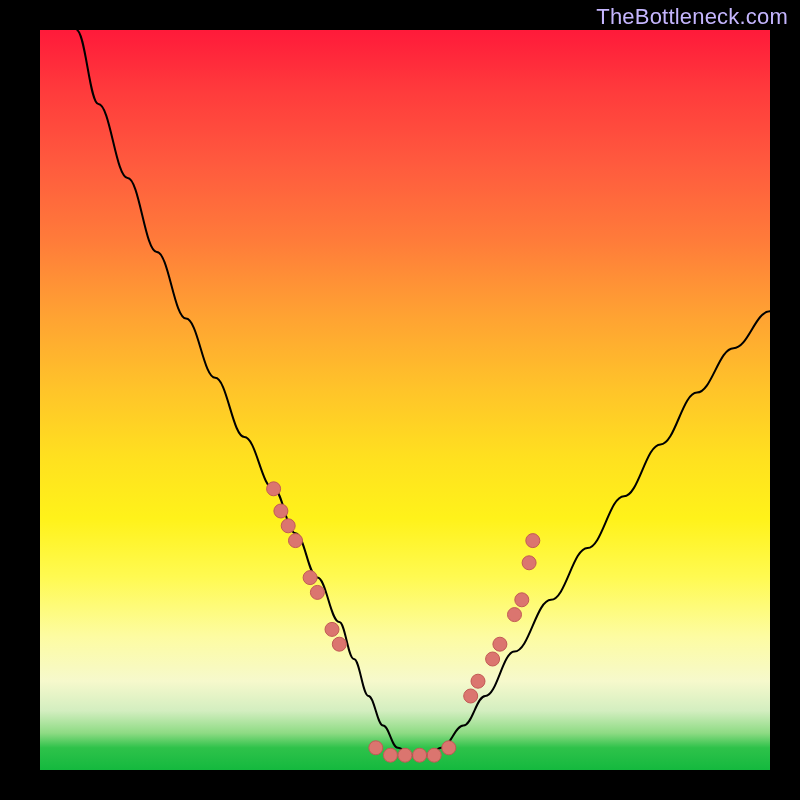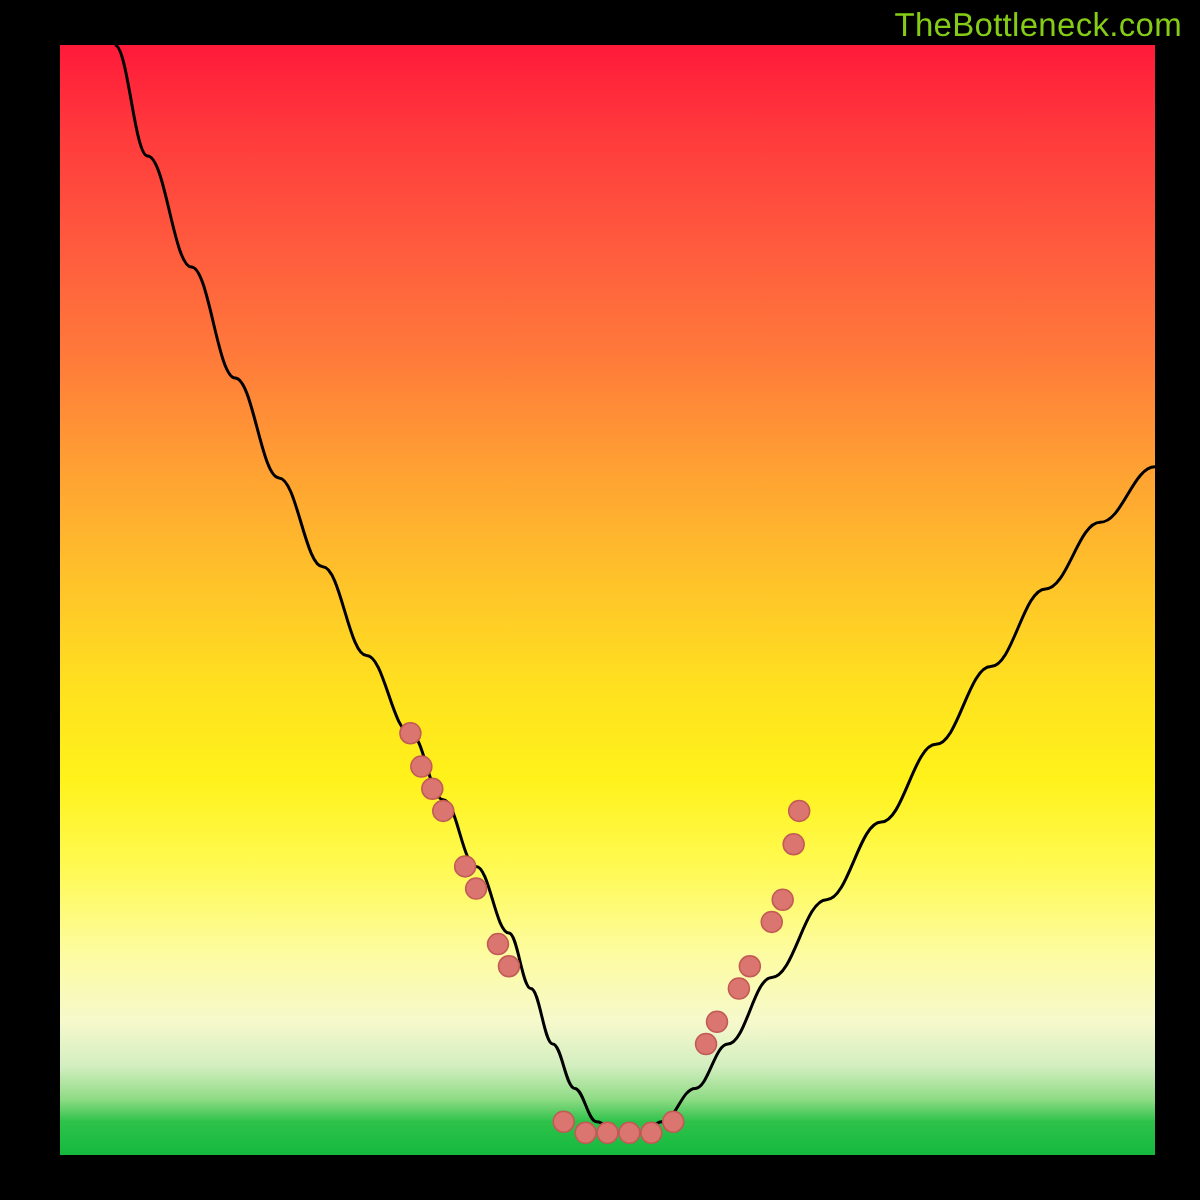--- a/index.html
+++ b/index.html
@@ -37,21 +37,21 @@
       #d3eec0 92%,
       #8edb84 95%,
       #2ec24a 97%,
       #14b93e 100%
     );
   }
   .watermark {
     position: absolute;
     top: 4px;
     right: 12px;
-    color: #84cc16;
+    color: #c4b5fd;
     font-size: 22px;
     font-weight: 400;
     letter-spacing: 0.2px;
     user-select: none;
   }
   svg.curve {
     position: absolute;
     left: 0; top: 0;
     width: 730px; height: 740px;
     overflow: visible;

